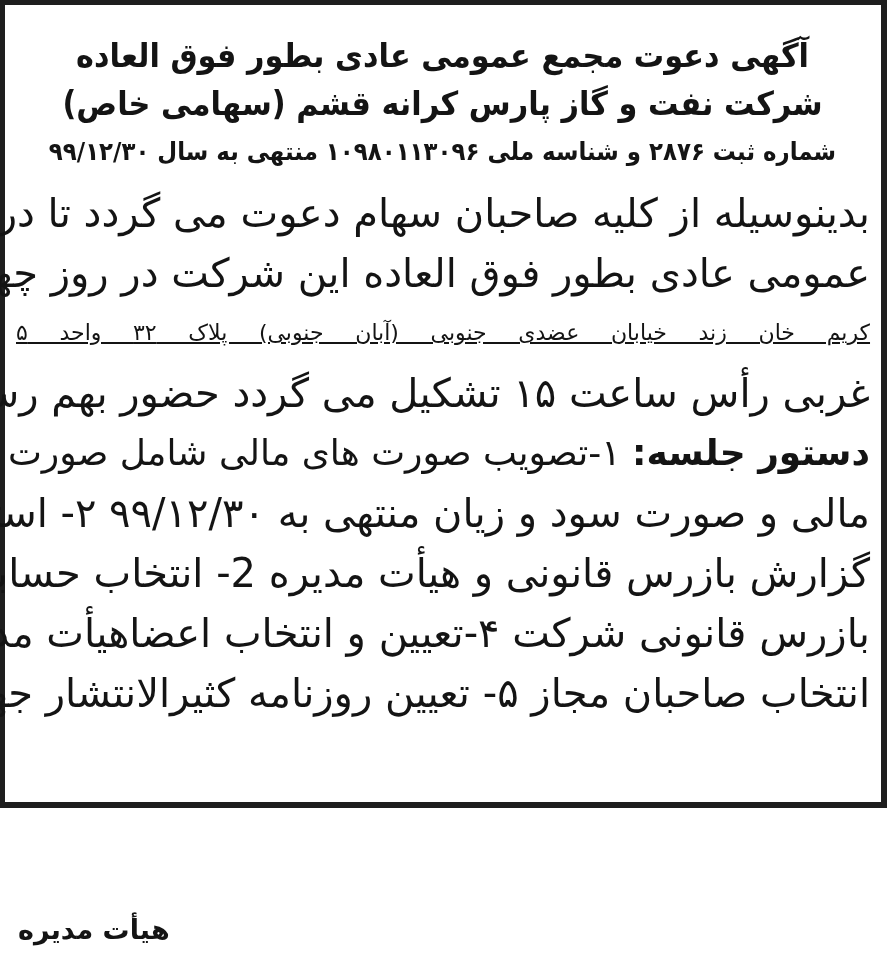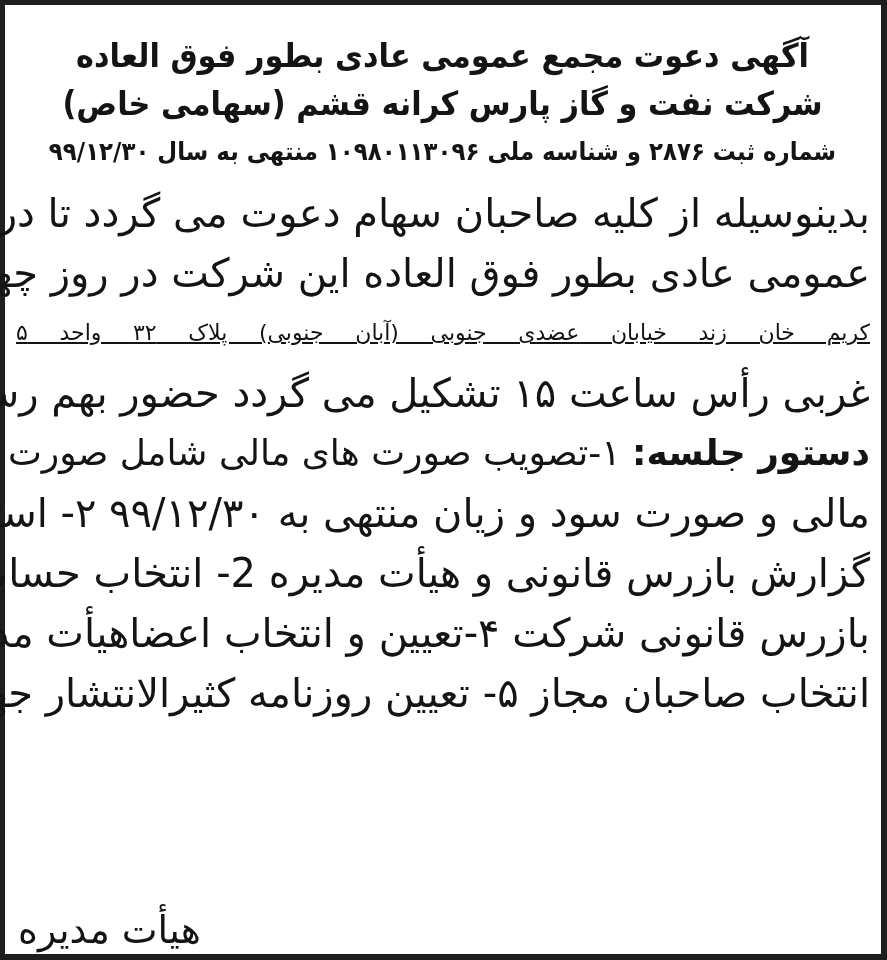--- a/index.html
+++ b/index.html
@@ -1,18 +1,18 @@
 <!DOCTYPE html>
 <html><head>
 <meta charset="utf-8">
 <style>
   html, body { margin: 0; padding: 0; background: #ffffff; }
   body { width: 887px; height: 960px; overflow: hidden; position: relative; }
   .frame {
-    position: absolute; left: 0; top: 0; width: 887px; height: 960px;
+    position: absolute; left: 0; top: 0; width: 887px; height: 808px;
     box-sizing: border-box;
     border-top: 5px solid #1e1e1e;
     border-left: 5px solid #1e1e1e;
     border-right: 6px solid #1e1e1e;
     border-bottom: 6px solid #1e1e1e;
     background: #ffffff;
   }
   .doc {
     position: absolute; left: 5px; top: 5px; right: 6px; bottom: 6px;
     direction: rtl; color: #141414;
@@ -25,21 +25,21 @@
   }
   .body { position: absolute; left: 6px; right: 5px; top: 173px; }
   .line {
     height: 60px; line-height: 60px; font-size: 40px; white-space: nowrap;
     text-align: justify; text-align-last: justify; overflow: visible;
   }
   .line.last { text-align-last: right; }
   .line .bold { font-weight: bold; }
   .sig {
     position: absolute; right: auto; left: 8px; top: 895px;
-    font-weight: normal; font-size: 38px; line-height: 50px; direction: rtl;
+    font-weight: bold; font-size: 27px; line-height: 50px; direction: rtl;
   }
 </style>
 </head>
 <body>
 
 <div class="frame">
   <div class="doc">
 
     <div class="header">
       <div class="h">آگهی دعوت مجمع عمومی عادی بطور فوق العاده</div>

